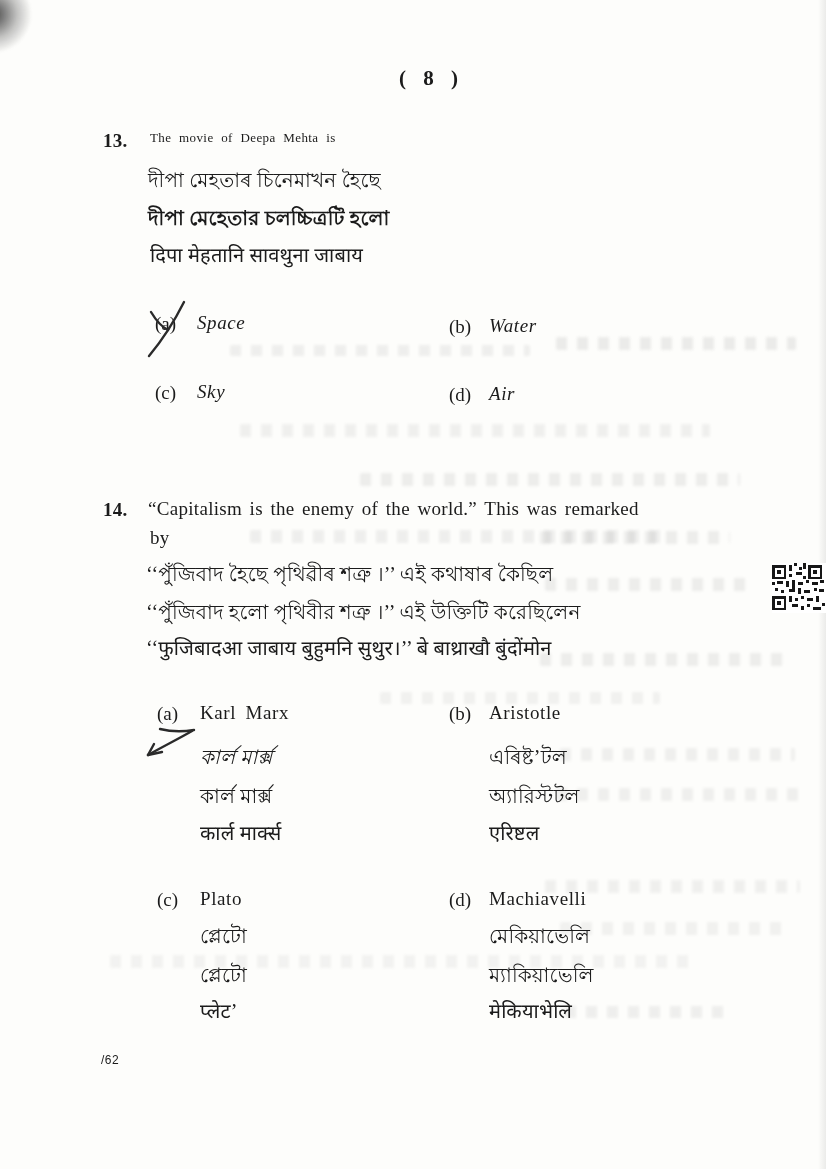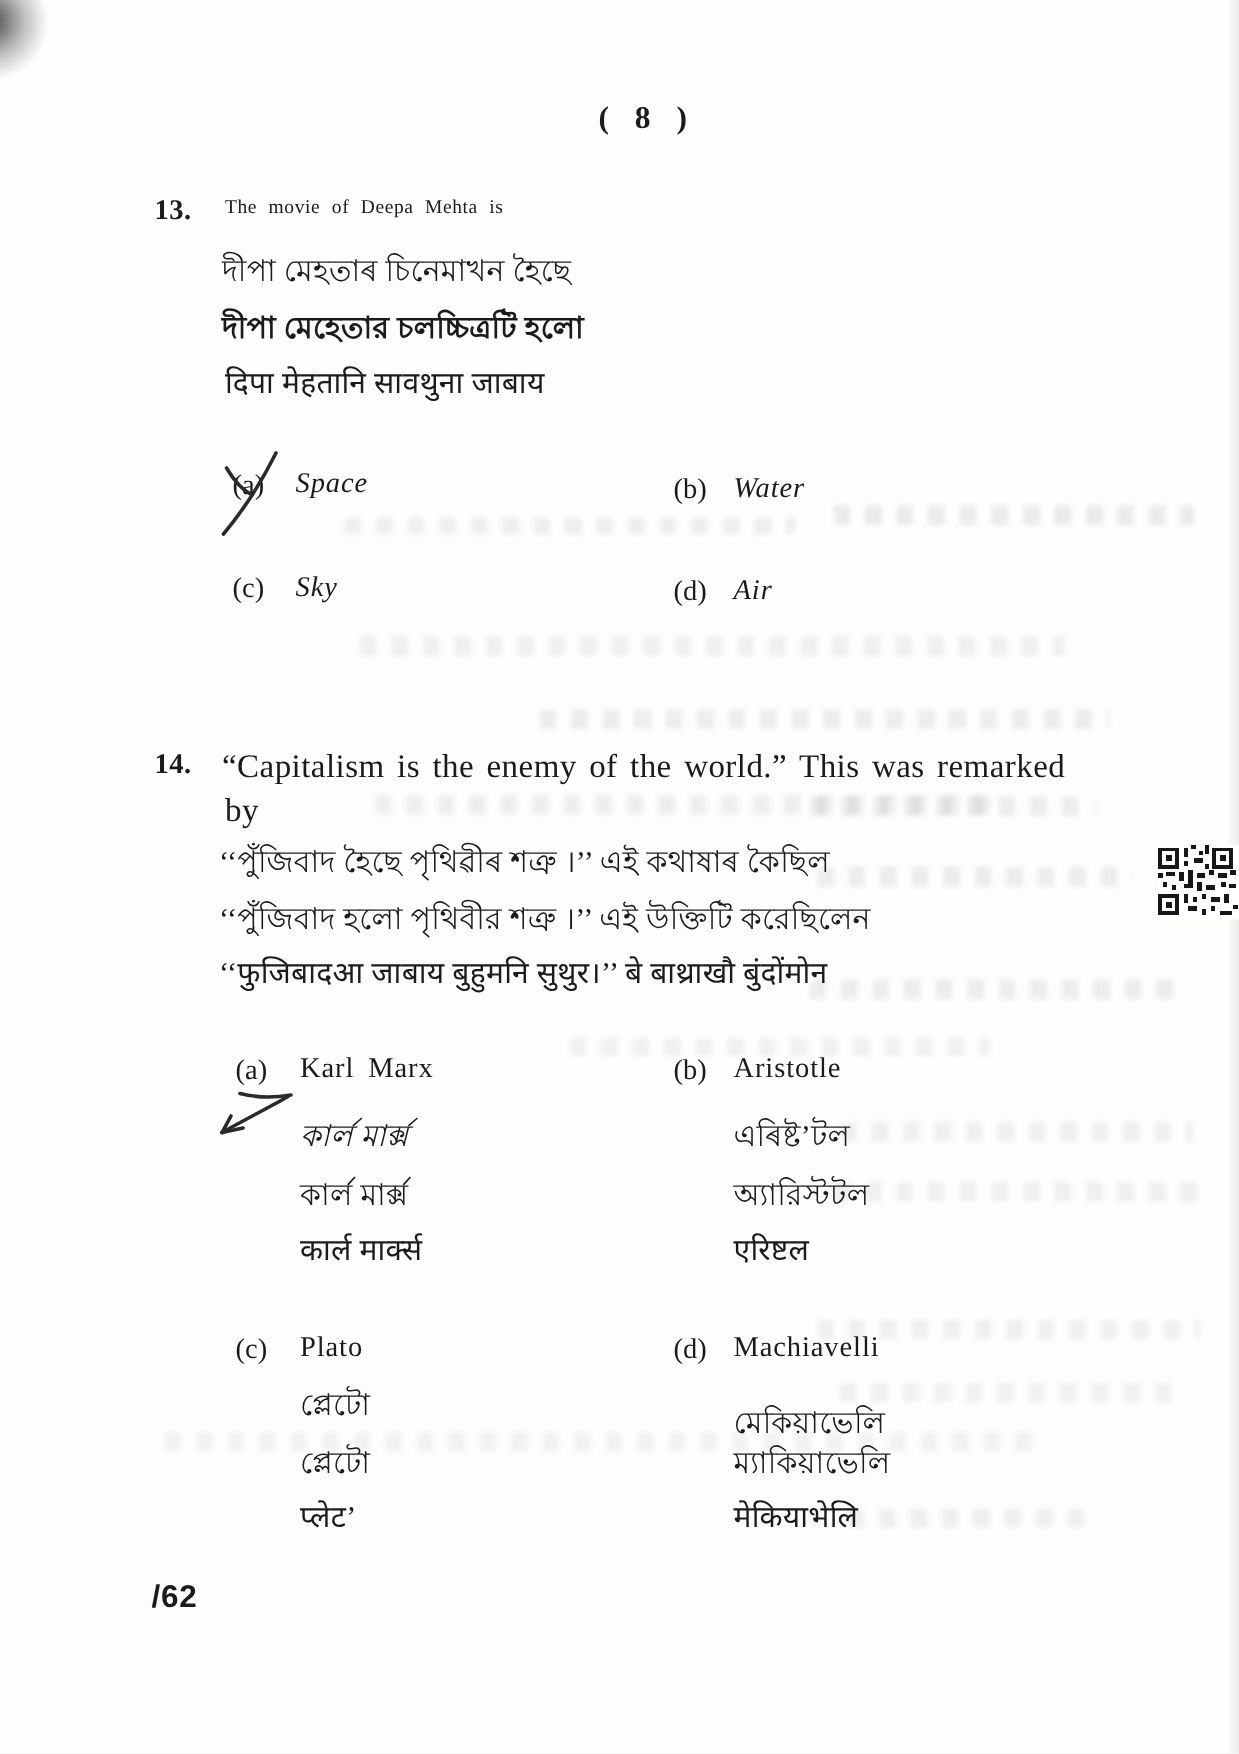--- a/index.html
+++ b/index.html
@@ -5,26 +5,26 @@
   html,body{margin:0;padding:0;background:#e9e9e7;}
   .page{
     position:relative;width:826px;height:1169px;margin:0 auto;
     background:#fdfdfb;overflow:hidden;color:#1b1b1b;
     font-family:"Liberation Serif", serif;
   }
   .abs{position:absolute;white-space:nowrap;}
   .num{font-weight:700;font-size:19px;letter-spacing:.3px;}
   .hdr{font-weight:700;font-size:21px;letter-spacing:2px;word-spacing:8px;}
   .en{font-size:13px;letter-spacing:.4px;word-spacing:4px;}
-  .enq{font-size:22px;letter-spacing:.3px;word-spacing:2.5px;}
+  .enq{font-size:19px;letter-spacing:.3px;word-spacing:2.5px;}
   .indic{font-size:20px;letter-spacing:.2px;}
   .opt-label{font-size:19px;}
   .opt-en{font-size:19px;letter-spacing:.6px;word-spacing:4px;}
   .italic{font-style:italic;}
-  .footer-code{font-family:"Liberation Sans", sans-serif;font-weight:700;font-size:21px;letter-spacing:.5px;}
+  .footer-code{font-family:"Liberation Sans", sans-serif;font-weight:400;font-size:12px;letter-spacing:.5px;}
   .ghost{
     position:absolute;
     background:repeating-linear-gradient(90deg, rgba(105,105,105,.55) 0 11px, rgba(105,105,105,0) 11px 21px);
     filter:blur(1.6px);opacity:.2;border-radius:2px;pointer-events:none;
   }
   .corner-smudge{
     position:absolute;left:-14px;top:-6px;width:46px;height:58px;
     background:radial-gradient(circle at 15% 35%, rgba(35,35,35,.85), rgba(110,110,110,.4) 45%, rgba(160,160,160,0) 72%);
     filter:blur(1px);
   }
@@ -104,21 +104,21 @@
     <div class="abs indic" style="left:489px;top:819px;">एरिष्टल</div>
 
     <div class="abs opt-label" style="left:157px;top:889px;">(c)</div>
     <div class="abs opt-en" style="left:200px;top:888px;">Plato</div>
     <div class="abs indic" style="left:200px;top:921px;">প্লেটো</div>
     <div class="abs indic" style="left:200px;top:960px;">প্লেটো</div>
     <div class="abs indic" style="left:200px;top:997px;">प्लेट’</div>
 
     <div class="abs opt-label" style="left:449px;top:889px;">(d)</div>
     <div class="abs opt-en" style="left:489px;top:888px;">Machiavelli</div>
-    <div class="abs indic" style="left:489px;top:921px;margin-top:12px;">মেকিয়াভেলি</div>
+    <div class="abs indic" style="left:489px;top:921px;">মেকিয়াভেলি</div>
     <div class="abs indic" style="left:489px;top:960px;">ম্যাকিয়াভেলি</div>
     <div class="abs indic" style="left:489px;top:997px;">मेकियाभेलि</div>
 
     <svg class="mark" style="left:136px;top:716px;" width="72" height="46" viewBox="0 0 72 46">
       <path d="M24,13 Q 40,17 58,14"></path>
       <path d="M56,15 C 44,22 28,30 12,39"></path>
       <path d="M12,39 L 26,36"></path>
       <path d="M12,39 L 18,28"></path>
     </svg>
   </div>

